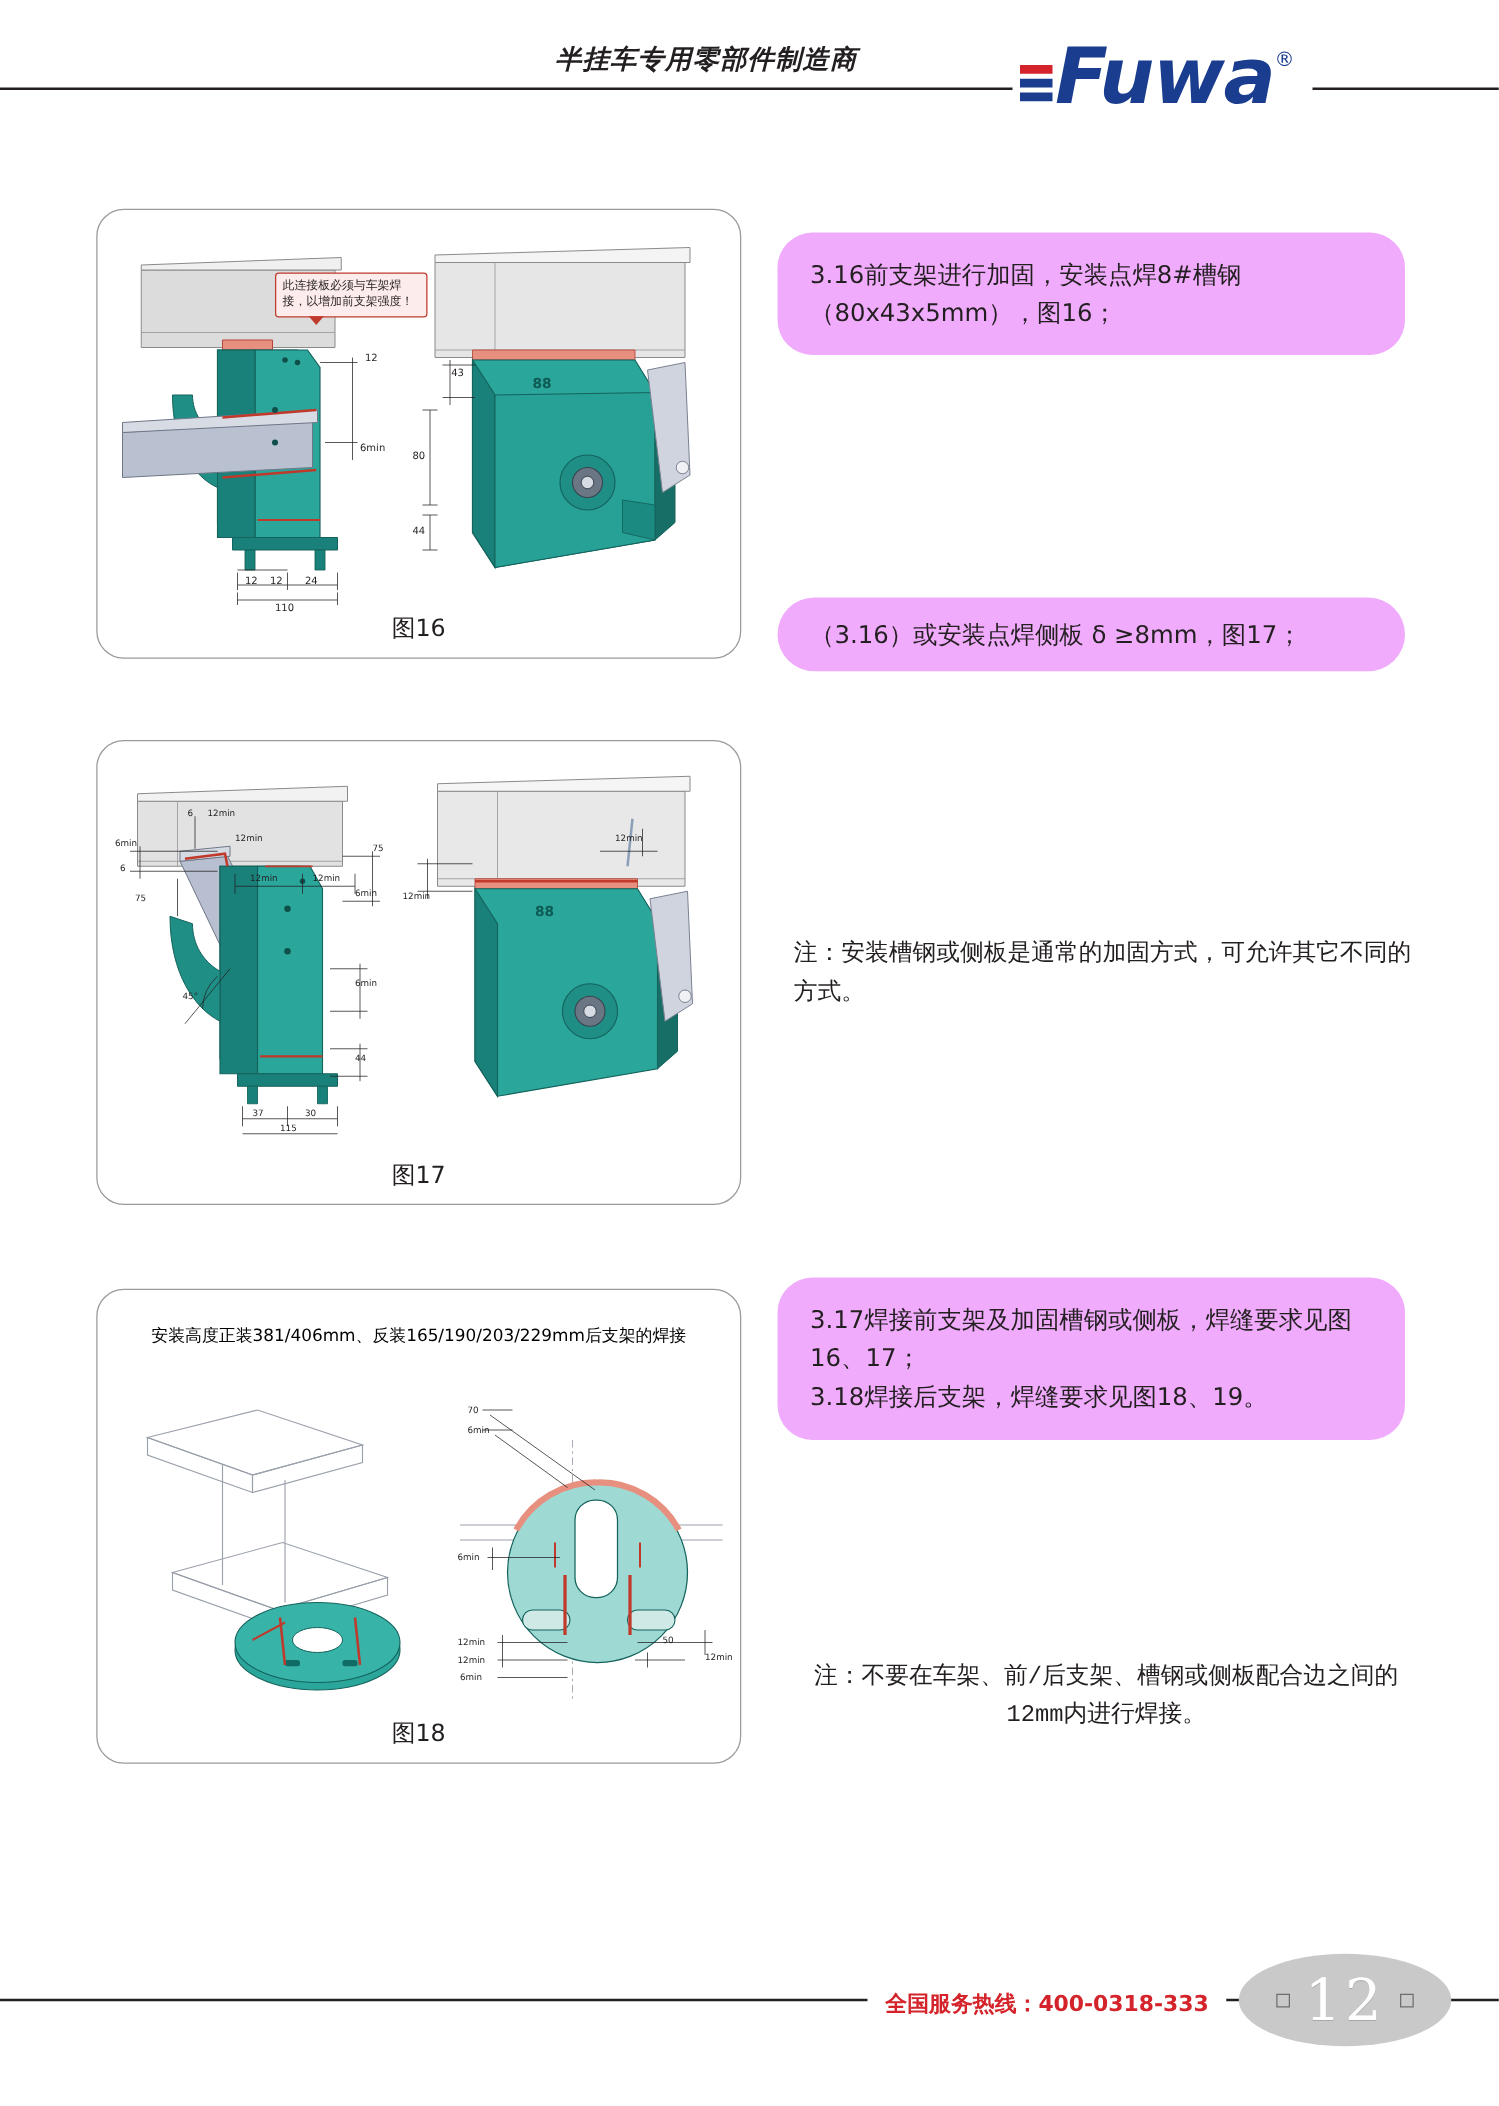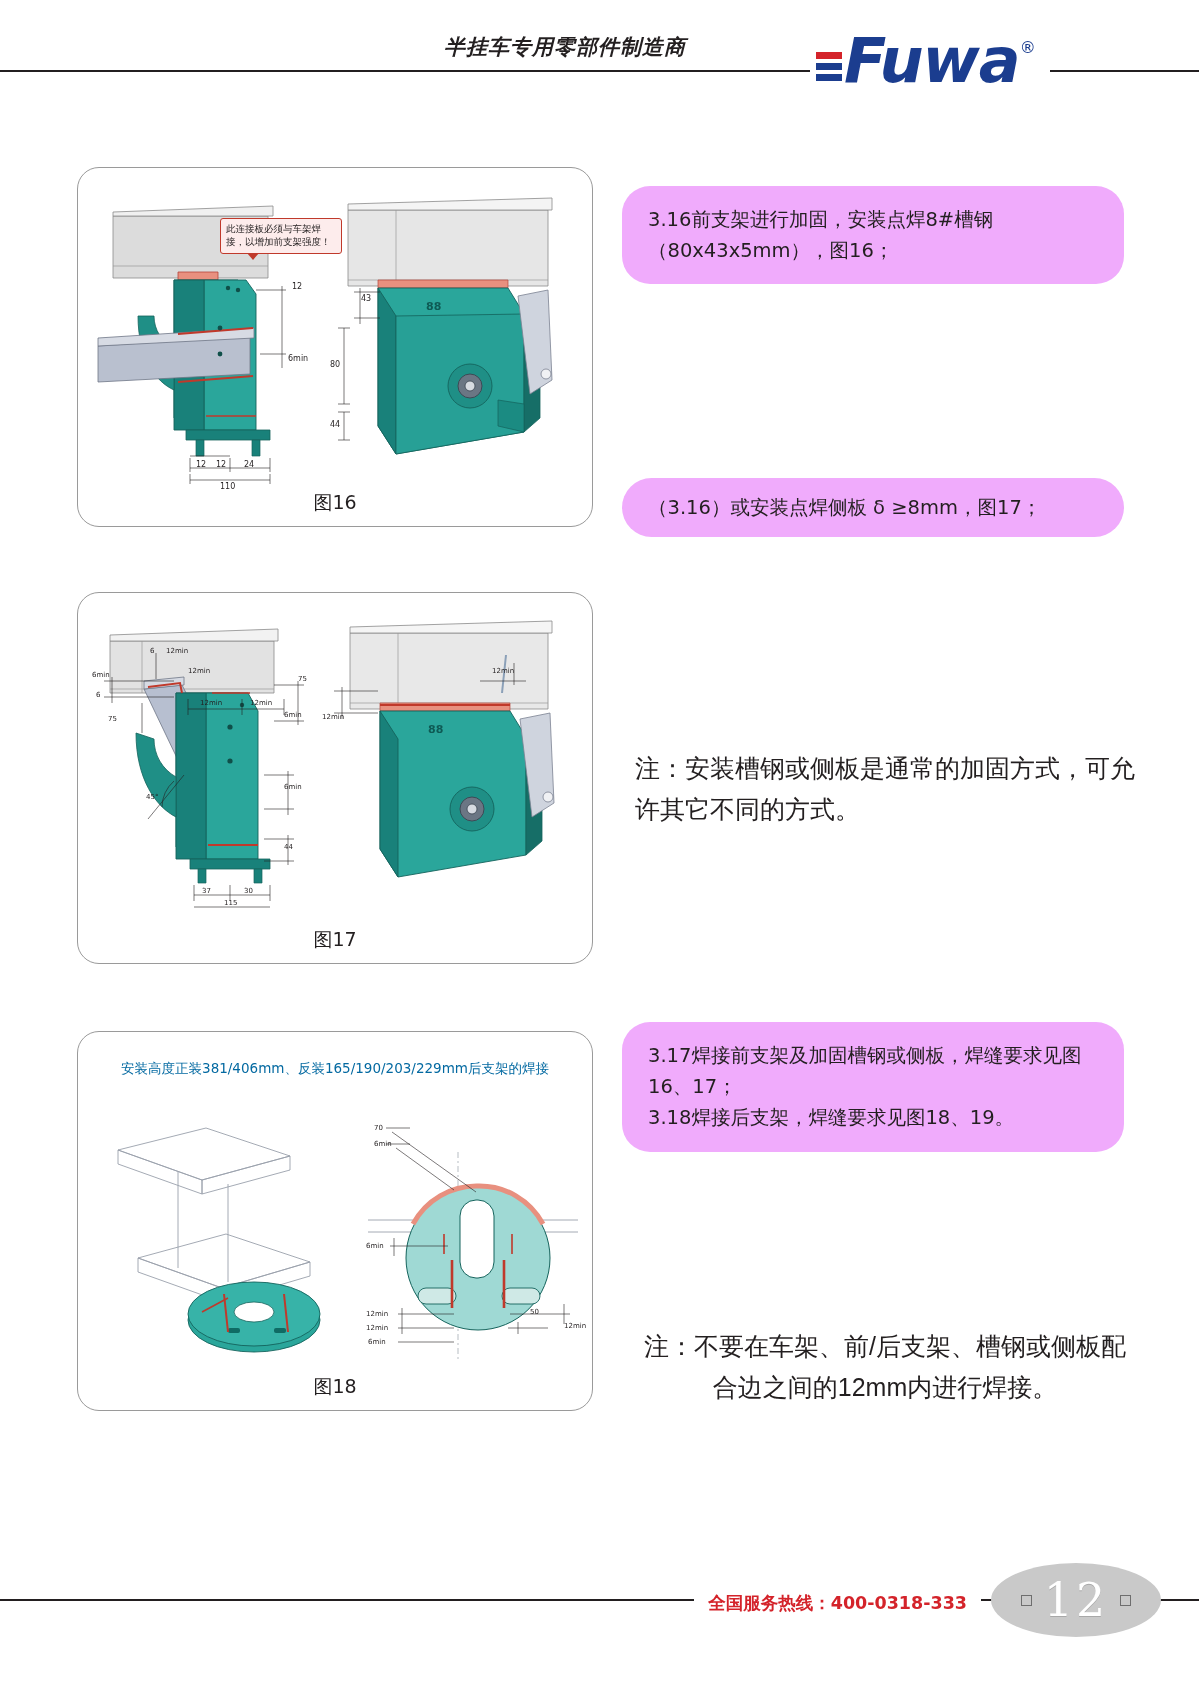--- a/index.html
+++ b/index.html
@@ -115,42 +115,42 @@
     font-family: "DejaVu Sans", sans-serif;
     font-size: 19px;
     color: #231f20;
   }
   .panel-topnote {
     position: absolute;
     top: 28px; left: 0; right: 0;
     text-align: center;
     font-family: "DejaVu Sans", sans-serif;
     font-size: 13.5px;
-    color: #0369a1;
+    color: #000000;
   }
 
   
   .bubble {
     position: absolute;
     background: #f0abfc;
     border-radius: 28px;
     padding: 18px 26px;
     font-family: "DejaVu Sans", sans-serif;
     font-size: 19.5px;
     color: #231f20;
     line-height: 1.6;
   }
   #bubble1 { left: 622px; top: 186px;  width: 502px; }
   #bubble2 { left: 622px; top: 478px;  width: 502px; border-radius: 34px; padding: 14px 26px; }
   #bubble3 { left: 622px; top: 1022px; width: 502px; }
 
   .note {
     position: absolute;
-    font-family: Liberation Sans, sans-serif;
-    font-size: 25px;
+    font-family: Liberation Mono, monospace;
+    font-size: 19px;
     color: #231f20;
     line-height: 1.65;
     width: 500px;
   }
   #note1 { left: 635px; top: 748px; }
   #note2 { left: 635px; top: 1326px; text-align: center; }
 
   
   .footer {
     position: absolute;

